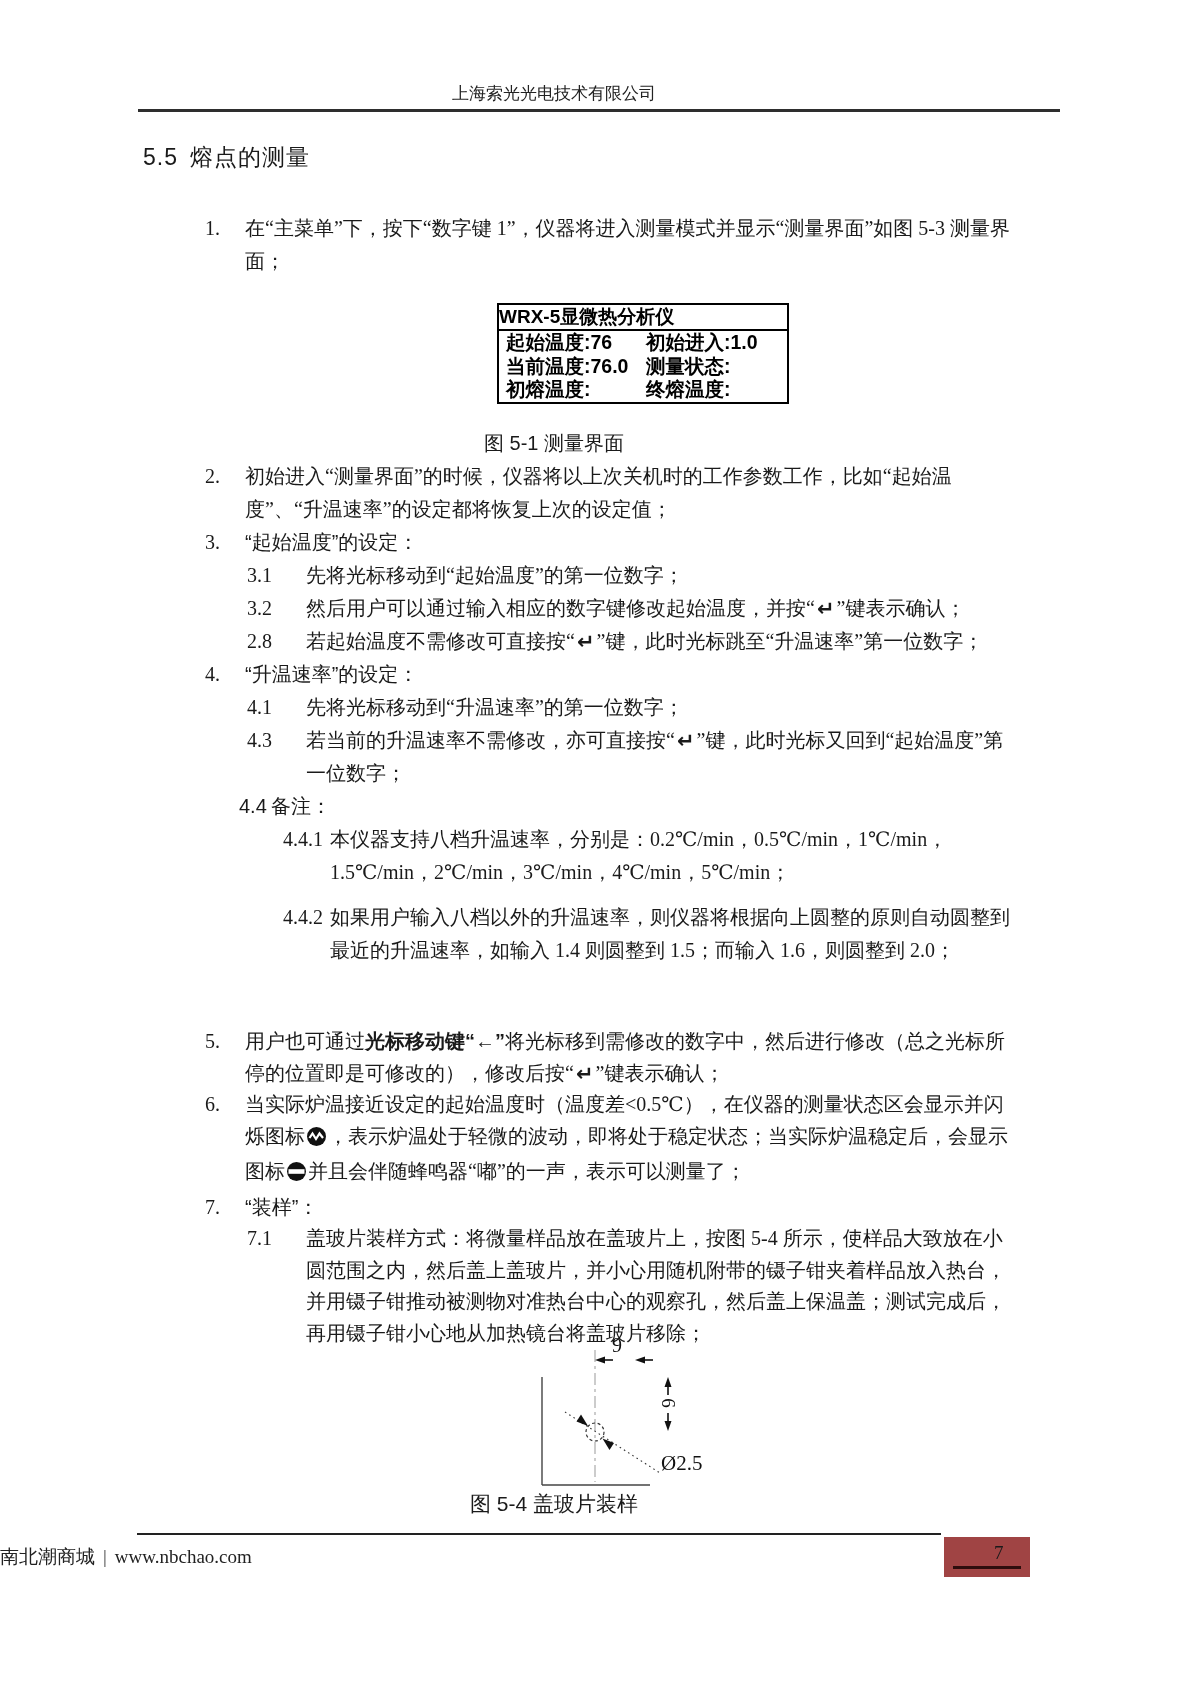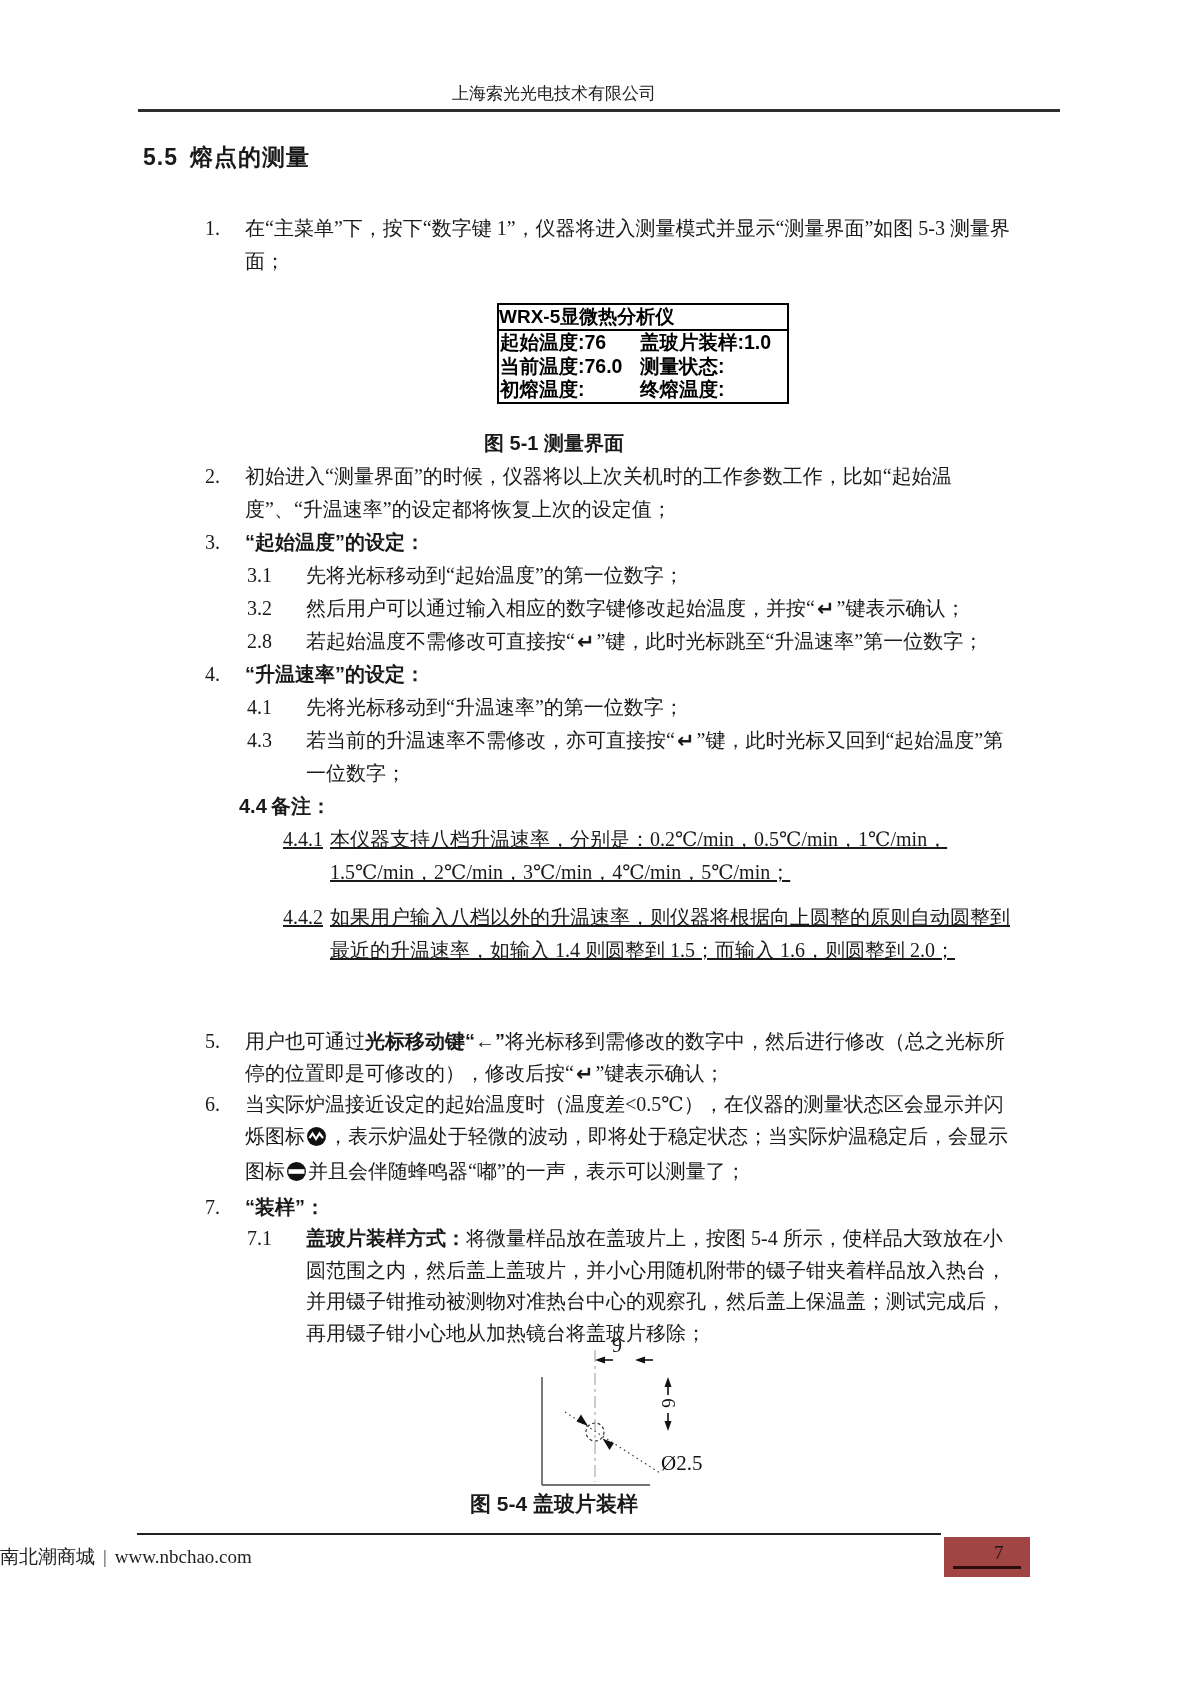--- a/index.html
+++ b/index.html
@@ -1,48 +1,48 @@
 <!DOCTYPE html>
 <html><head>
 <meta charset="utf-8">
 <style>
   html,body{margin:0;padding:0;background:#fff;}
   .page{position:relative;width:1108px;height:1697px;background:#ffffff;overflow:hidden;
         font-family:"Liberation Serif","DejaVu Serif","DejaVu Sans",serif;color:#1a1a1a;}
-  .hei{font-family:"Liberation Sans","DejaVu Sans",sans-serif;font-weight:bold;}
+  .hei{font-family:"Liberation Sans","DejaVu Sans",sans-serif;font-weight:normal;}
 
   
   .header-company{position:absolute;top:82px;left:0;right:0;text-align:center;font-size:17px;color:#222;}
   .header-rule{position:absolute;top:109px;left:138px;width:922px;border-top:3px solid #2e2e2e;}
 
   
   .section-title{position:absolute;top:142px;left:143px;font-size:23px;letter-spacing:1px;}
   .section-title .sp{margin-right:12px;}
 
   
   .blk{position:absolute;left:205px;width:807px;}
   .row{display:flex;align-items:flex-start;font-size:20px;line-height:33px;}
   .num{flex:0 0 40px;}
   .txt{flex:1;}
   .ind1{margin-left:42px;gap:16px;}
   .ind1 .num{flex:0 0 43px;}
-  .ind2{margin-left:78px;text-decoration:underline;}
+  .ind2{margin-left:78px;}
   .ind2 .num{flex:0 0 47px;}
   .ind3{margin-left:10px;}
   .ind3 .num{flex:0 0 32px;margin-left:24px;}
   .gap{margin-top:12px;}
   .blk-c .row{line-height:31.5px;}
   .boldrun{font-family:"Liberation Sans","DejaVu Sans",sans-serif;font-weight:bold;}
   .enter{font-family:"DejaVu Sans",sans-serif;font-weight:bold;font-size:21px;position:relative;top:1px;padding:0 2px;}
 
   
   .lcd{position:absolute;left:497px;top:303px;width:288px;border:2.5px solid #000;background:#fff;
        font-family:"Liberation Sans","DejaVu Sans",sans-serif;font-weight:bold;color:#000;}
   .lcd-title{text-align:left;font-size:19px;line-height:24px;border-bottom:2px solid #000;}
-  .lcd-row{display:grid;grid-template-columns:140px 1fr;font-size:19.5px;line-height:23.5px;padding:0 0 0 1px;}
+  .lcd-row{display:grid;grid-template-columns:140px 1fr;font-size:19.5px;line-height:23.5px;padding:0 0 0 7px;}
   .caption{position:absolute;left:0;right:0;text-align:center;font-size:20px;}
 
   
   .sicon{display:inline-block;vertical-align:-4px;margin:0 1px;}
 
   
   .fig4{position:absolute;left:505px;top:1330px;}
 
   
   .footer-rule{position:absolute;top:1533px;left:137px;width:804px;border-top:2px solid #222;}
@@ -68,21 +68,21 @@
     <div class="row">
       <span class="num">1.</span>
       <span class="txt">在“主菜单”下，按下“数字键 1”，仪器将进入测量模式并显示“测量界面”如图 5-3 测量界面；</span>
     </div>
   </div>
 
   <div class="lcd">
     <div class="lcd-title">WRX-5显微热分析仪</div>
     <div class="lcd-row">
         <span>起始温度:76</span>
-        <span>盖玻片装样:1.0</span>
+        <span>初始进入:1.0</span>
       </div>
     <div class="lcd-row">
         <span>当前温度:76.0</span>
         <span>测量状态:</span>
       </div>
     <div class="lcd-row">
         <span>初熔温度:</span>
         <span>终熔温度:</span>
       </div>
   </div>

